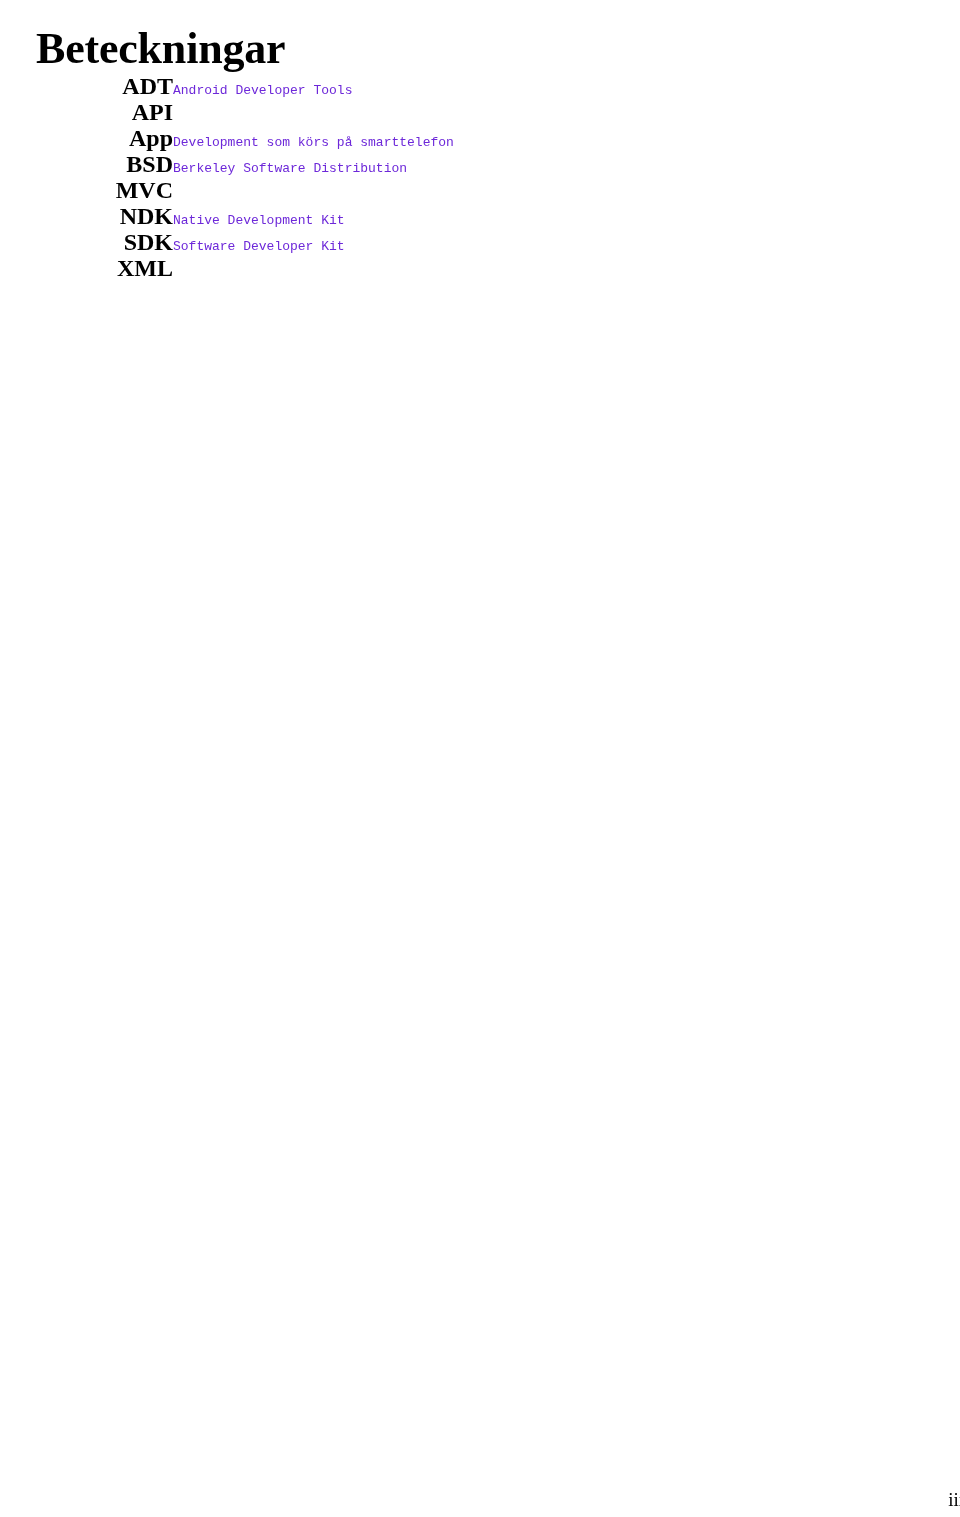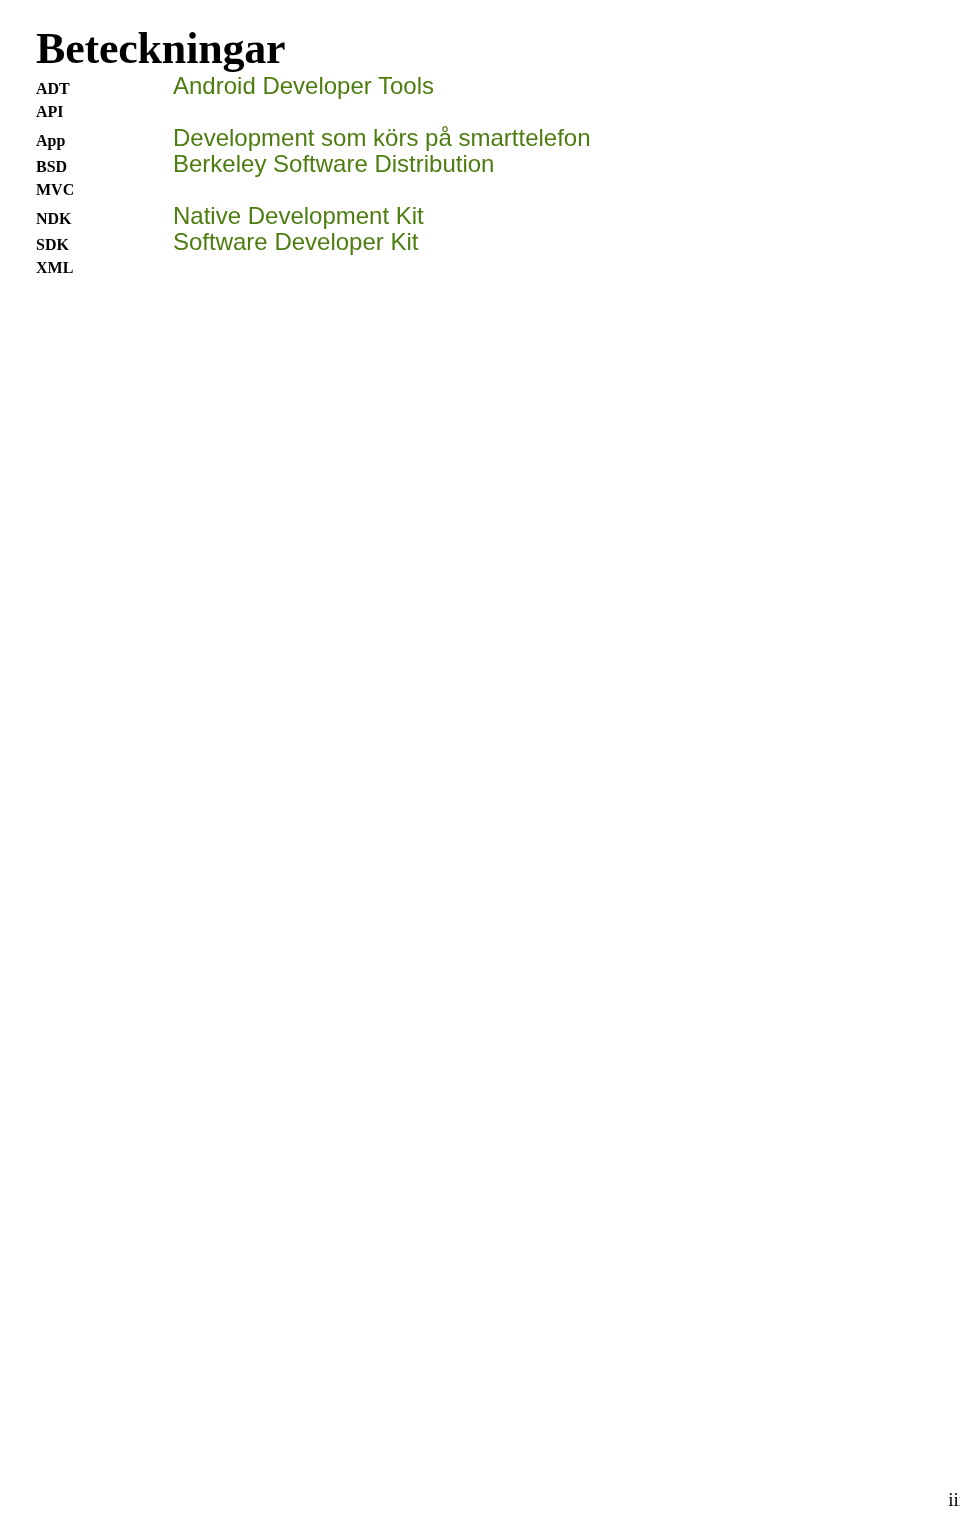--- a/index.html
+++ b/index.html
@@ -46,33 +46,34 @@
     align-items: baseline;
     height: 26px;
     line-height: 26px;
   }
 
   .abbrev-term {
     flex: 0 0 137px;
     width: 137px;
     font-family: "Liberation Serif", "DejaVu Serif", serif;
     font-weight: bold;
-    font-size: 16px;
+    font-size: 24px;
     line-height: 26px;
     color: #000000;
     white-space: nowrap;
+    text-align: right;
   }
 
   .abbrev-def {
     flex: 1 1 auto;
-    font-family: Liberation Sans, sans-serif;
+    font-family: Liberation Mono, monospace;
     font-weight: normal;
-    font-size: 24px;
+    font-size: 13px;
     line-height: 26px;
-    color: #4d7c0f;
+    color: #6d28d9;
     white-space: nowrap;
   }
 
   .page-number {
     position: absolute;
     right: 28px;
     bottom: 6px;
     font-family: "Liberation Serif", "DejaVu Serif", serif;
     font-weight: normal;
     font-size: 19px;

